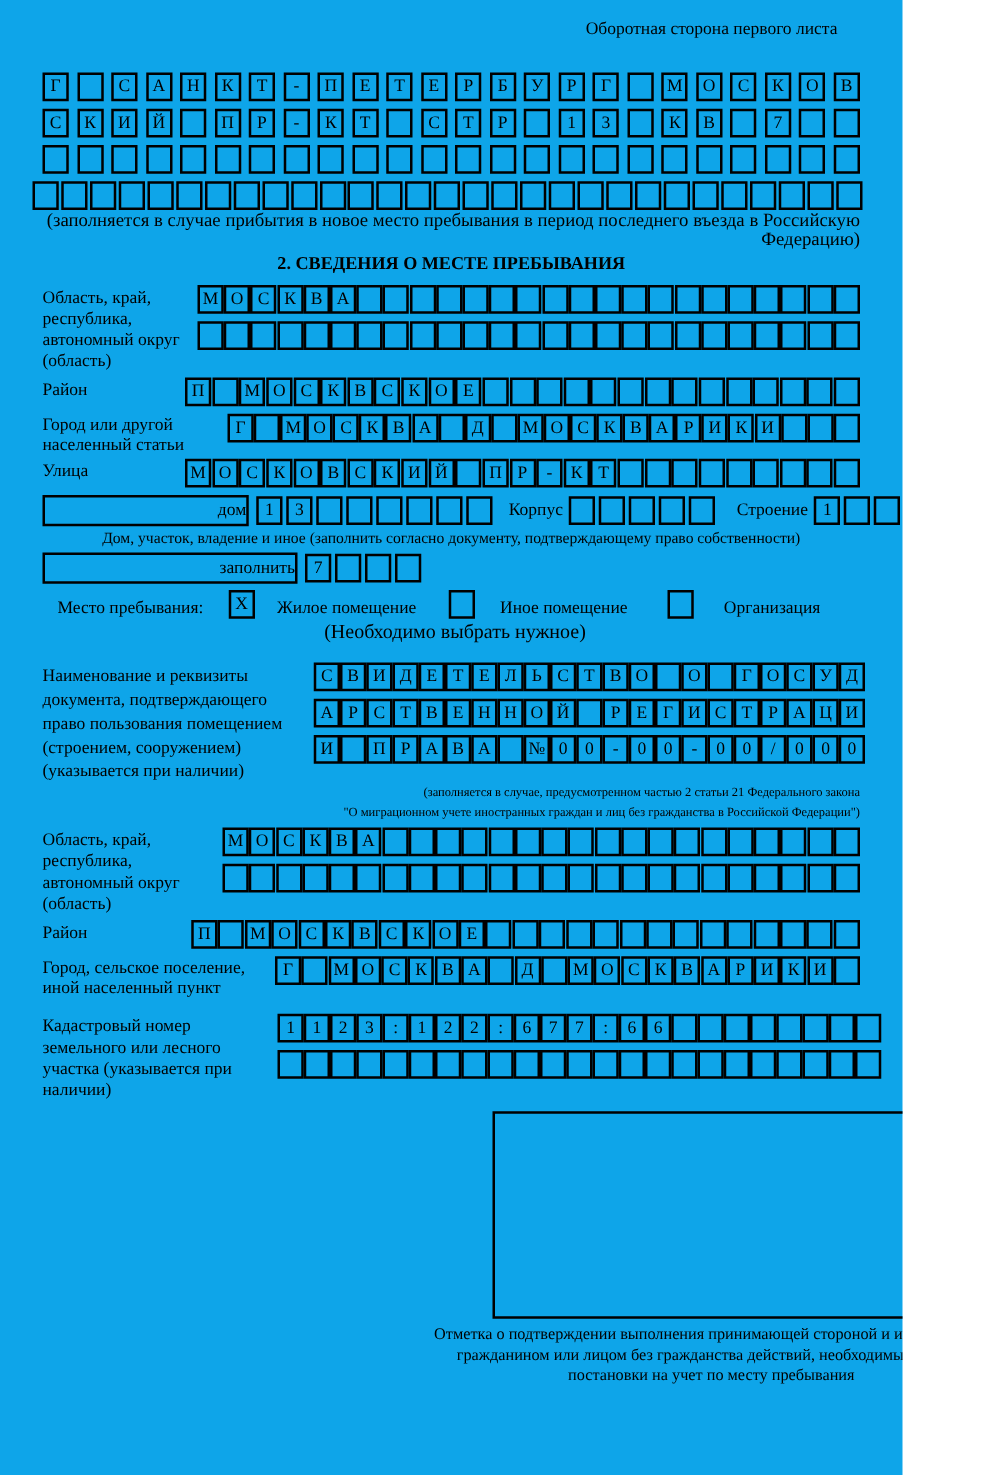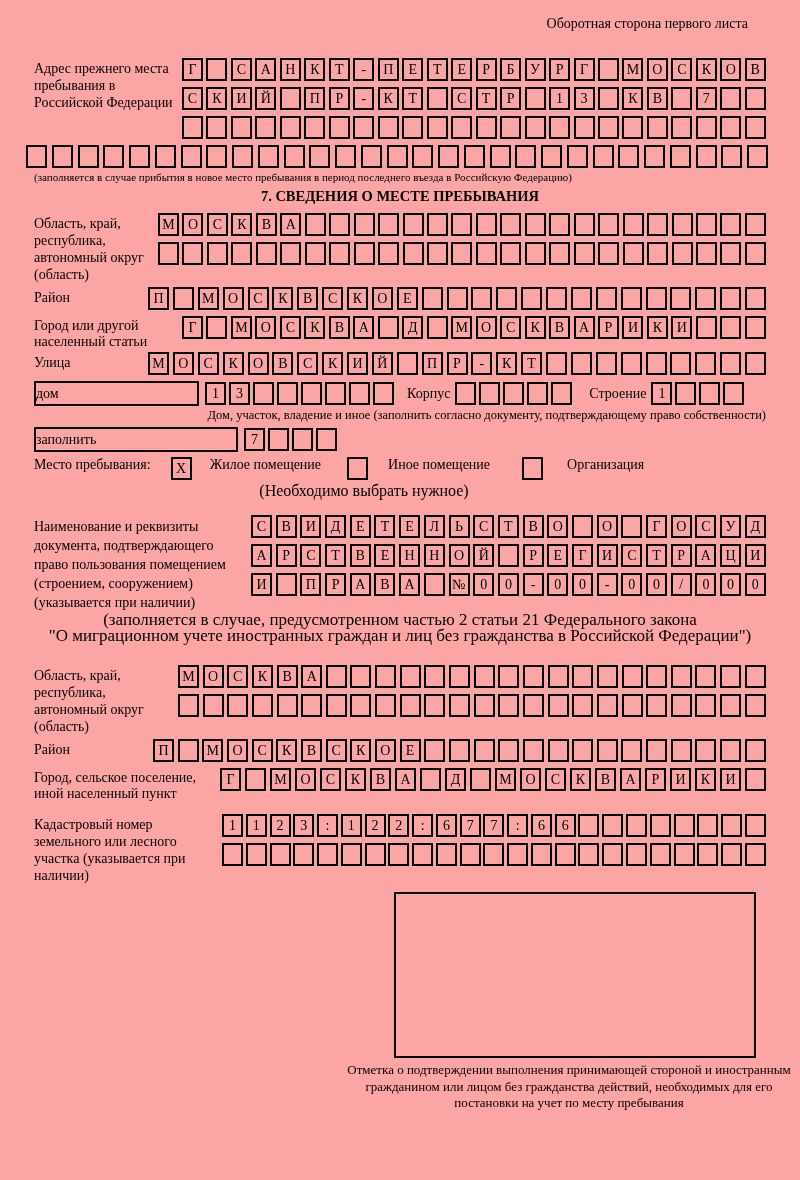--- a/index.html
+++ b/index.html
@@ -1,59 +1,58 @@
 <!DOCTYPE html>
 <html><head>
 <meta charset="utf-8">
 <style>
   *{box-sizing:border-box;margin:0;padding:0}
   html,body{background:#fff}
   body{width:800px;font-family:"Liberation Serif","DejaVu Serif",serif;color:#000}
-  .page{position:relative;width:800px;height:1180px;background:#fca5a5;padding:16px 34px 0 34px;overflow:hidden}
+  .page{position:relative;width:722px;height:1180px;background:#0ea5e9;padding:16px 34px 0 34px;overflow:hidden}
 
   .header-note{text-align:right;font-size:14px;margin-right:18px}
 
   .field{display:flex;align-items:flex-start}
   .flabel{font-size:14px;line-height:17px;flex:0 0 auto;padding-top:2px;padding-right:6px}
   .frows{flex:1 1 auto;min-width:0}
 
   .boxes{display:flex;justify-content:space-between;margin-bottom:6px}
   .cb{flex:0 0 auto;width:21px;height:23px;border:2px solid #000;font-size:14px;line-height:19px;text-align:center;overflow:hidden}
   .gap-boxes{display:flex;gap:3px;justify-content:flex-start}
 
-  .caption{font-size:11px;text-align:left;line-height:15px}
-  .caption-left{font-size:12.5px;text-align:right;line-height:15px;margin:2px 0 4px 0}
+  .caption{font-size:15px;text-align:right;line-height:15px}
+  .caption-left{font-size:12.5px;text-align:center;line-height:15px;margin:2px 0 4px 0}
   .sec-title{font-size:14.5px;font-weight:bold;text-align:center;margin:3px 0 8px 0}
 
   .house-row{display:flex;align-items:center;margin-bottom:2px}
-  .wide-box{border:2px solid #000;height:25px;font-size:14px;line-height:21px;text-align:left;flex:0 0 auto}
+  .wide-box{border:2px solid #000;height:25px;font-size:14px;line-height:21px;text-align:right;flex:0 0 auto}
   .inline-lbl{font-size:14px;padding:0 5px;white-space:nowrap}
 
-  .stay-row{display:flex;align-items:flex-start;font-size:14px;margin:5px 0 2px 0}
+  .stay-row{display:flex;align-items:flex-end;font-size:14px;margin:5px 0 2px 12px}
   .stay-row .cb{margin:0 10px}
   .stay-hint{font-size:16px;text-align:center;width:300px;margin-left:180px;margin-bottom:15px}
 
-  .fact-captions{font-size:17px;text-align:center;line-height:16px;margin-bottom:21px}
+  .fact-captions{font-size:10px;text-align:right;line-height:16px;margin-bottom:3px}
 
   .stamp-box{width:362px;height:166px;border:2px solid #000;margin-left:360px;margin-top:8px}
   .stamp-caption{width:470px;margin-left:300px;font-size:13px;line-height:16.5px;text-align:center;margin-top:4px}
 
   .mt2{margin-top:2px}.mt6{margin-top:6px}.mt26{margin-top:26px}
   .mb0{margin-bottom:0}.mb4{margin-bottom:4px}.mb12{margin-bottom:12px}
   .fullrow{margin-left:-8px;margin-right:-2px;margin-bottom:2px}
 </style>
 </head>
 <body>
 
 <div class="page">
 
   <div class="header-note">Оборотная сторона первого листа</div>
 
   <div class="field mt26">
-    <div class="flabel" style="width:148px">Адрес прежнего места пребывания в Российской Федерации</div>
     <div class="frows">
       <div class="boxes">
           <span class="cb">Г</span>
           <span class="cb"></span>
           <span class="cb">С</span>
           <span class="cb">А</span>
           <span class="cb">Н</span>
           <span class="cb">К</span>
           <span class="cb">Т</span>
           <span class="cb">-</span>
@@ -154,21 +153,21 @@
       <span class="cb"></span>
       <span class="cb"></span>
       <span class="cb"></span>
       <span class="cb"></span>
       <span class="cb"></span>
       <span class="cb"></span>
       <span class="cb"></span>
     </div>
   <div class="caption">(заполняется в случае прибытия в новое место пребывания в период последнего въезда в Российскую Федерацию)</div>
 
-  <div class="sec-title">7. СВЕДЕНИЯ О МЕСТЕ ПРЕБЫВАНИЯ</div>
+  <div class="sec-title">2. СВЕДЕНИЯ О МЕСТЕ ПРЕБЫВАНИЯ</div>
 
   <div class="field mb4">
     <div class="flabel" style="width:124px">Область, край, республика, автономный округ (область)</div>
     <div class="frows">
       <div class="boxes">
           <span class="cb">М</span>
           <span class="cb">О</span>
           <span class="cb">С</span>
           <span class="cb">К</span>
           <span class="cb">В</span>

